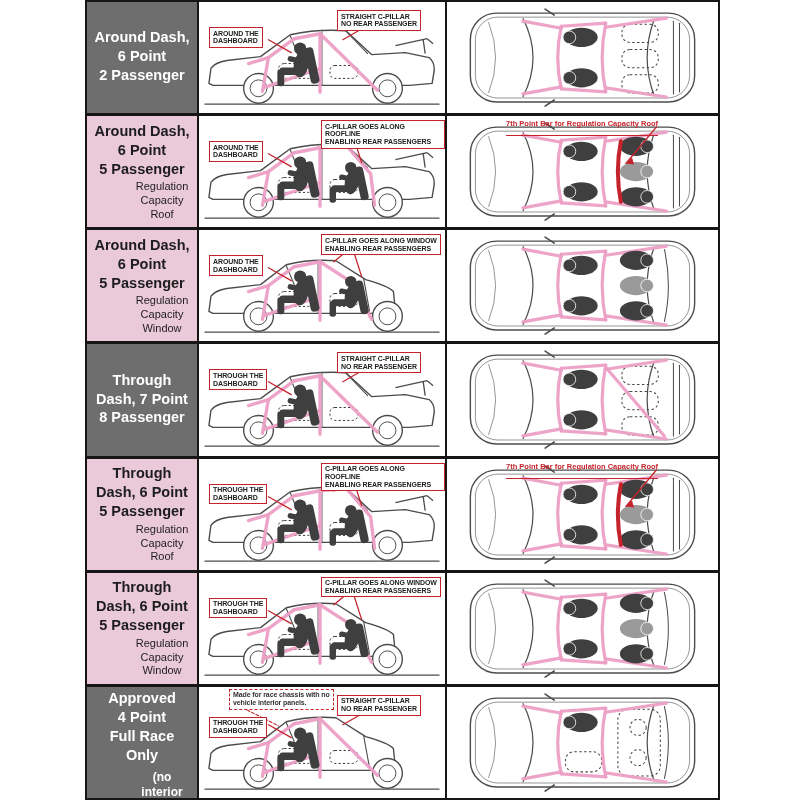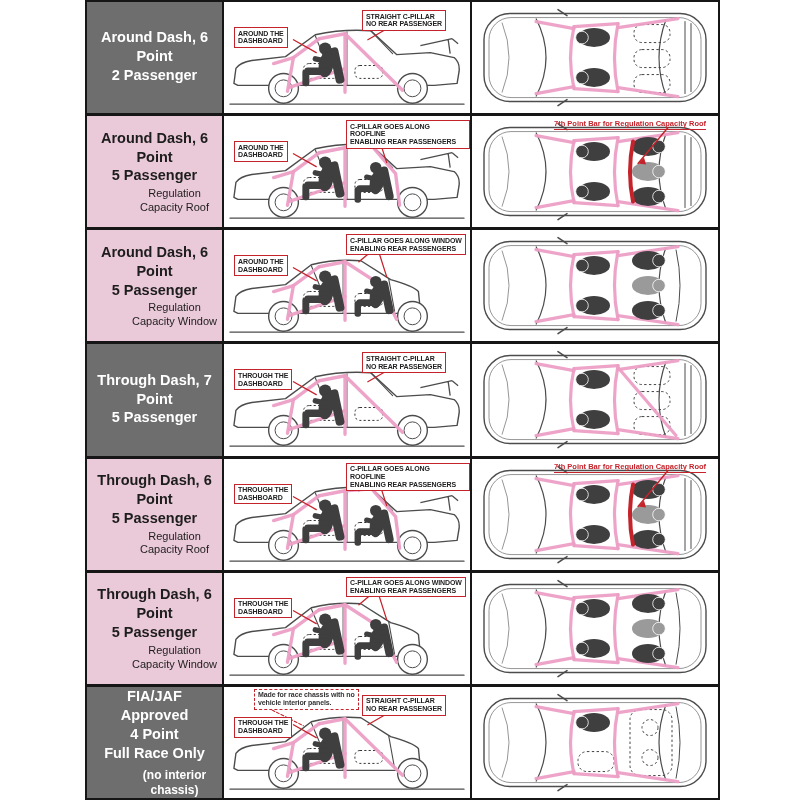--- a/index.html
+++ b/index.html
@@ -2,41 +2,41 @@
 <html><head>
 <meta charset="utf-8">
 <style>
   html,body{margin:0;padding:0;background:#ffffff;width:800px;height:800px;overflow:hidden;
     font-family:"Liberation Sans",sans-serif;}
   #table{position:absolute;left:85px;top:0;width:635px;height:800px;box-sizing:border-box;
     border:2px solid #161616;display:flex;flex-direction:column;background:#fff;}
   .row{display:flex;flex:1;min-height:0;}
   .row + .row{border-top:3px solid #161616;}
   .cell{box-sizing:border-box;position:relative;overflow:hidden;}
-  .label{width:137px;border-right:2px solid #161616;display:flex;flex-direction:column;
+  .label{width:112px;border-right:2px solid #161616;display:flex;flex-direction:column;
     align-items:center;justify-content:center;text-align:center;padding:0 5px;}
   .label.gray{background:#6e6e6e;color:#ffffff;}
   .label.pink{background:#eac9d8;color:#1d1d1d;}
   .title{font-weight:bold;font-size:14.5px;line-height:1.3;white-space:pre-line;}
   .subtitle{font-size:11px;line-height:1.25;margin-top:2px;white-space:pre-line;margin-left:40px;}
   .subtitle.bold{font-weight:bold;font-size:12px;margin-top:5px;}
   .side{width:248px;border-right:2px solid #161616;background:#fff;}
   .top{flex:1;background:#fff;}
   .art, .art svg{position:absolute;left:0;top:0;width:100%;height:100%;}
   .note{position:absolute;background:#fff;border:1.6px solid #c5232b;color:#222;
     font-size:7px;font-weight:bold;line-height:1.12;padding:1.5px 3px;white-space:pre-line;
     letter-spacing:-0.1px;z-index:3;}
   .note:empty,.top-note:empty{display:none;}
   .dash-note{left:10px;top:25px;}
   .cpillar-note.pos-straight{left:138px;top:8px;}
   .cpillar-note.pos-long{left:122px;top:4px;}
   .race-note{left:30px;top:2px;border-style:dashed;border-width:1.4px;color:#333;}
   .row7 .dash-note{top:30px;}
-  .top-note{position:absolute;left:82px;top:3px;color:#c5232b;font-size:7.5px;font-weight:bold;
-    border-bottom:1.3px solid #c5232b;padding-bottom:1px;white-space:nowrap;z-index:3;}
+  .top-note{position:absolute;left:59px;top:3px;color:#c5232b;font-size:7.5px;font-weight:bold;
+    border-bottom:1.3px solid #c5232b;padding-bottom:7px;white-space:nowrap;z-index:3;}
 </style>
 </head>
 <body>
 
 <div id="table">
   <div class="row">
     <div class="cell label gray">
       <div class="title">Around Dash, 6 Point
 2 Passenger</div>
       <div class="subtitle"></div>
@@ -302,21 +302,21 @@
             </g>
           </svg>
         </div>
 
     </div>
   </div>
 
   <div class="row">
     <div class="cell label gray">
       <div class="title">Through Dash, 7 Point
-5 Passenger</div>
+8 Passenger</div>
       <div class="subtitle"></div>
     </div>
     <div class="cell side">
       <div class="art">
           <svg viewBox="0 0 248 110" preserveAspectRatio="xMidYMid meet">
             <line x1="6" y1="102" x2="242" y2="102" stroke="#4c4c4c" stroke-width="1.2" stroke-linecap="round"></line>
             <path d="M10,81 L12,66 Q16,60 28,58 L62,54 L92,32 Q120,26 148,28 L174,52 L208,50 L232,55 Q238,60 237,69 L235,81 L212,83 L168,83 L82,83 L14,83 Z" fill="#fff" stroke="#4c4c4c" stroke-width="1.4" stroke-linejoin="round"></path>
             <path d="M198,43 L230,36 M226,37 L228,51 M230,36 L236,41" fill="none" stroke="#4c4c4c" stroke-width="1.3"></path>
             <line x1="92" y1="33" x2="100" y2="53" stroke="#4c4c4c" stroke-width="1.1" stroke-linecap="round"></line>
             <line x1="148" y1="28" x2="170" y2="51" stroke="#4c4c4c" stroke-width="1.1" stroke-linecap="round"></line>

